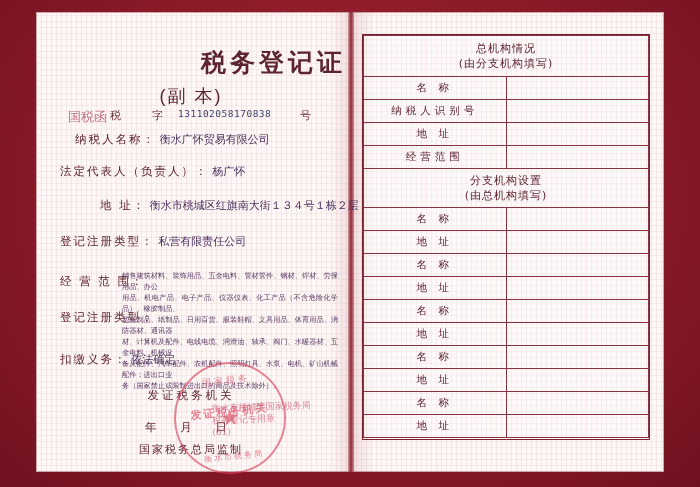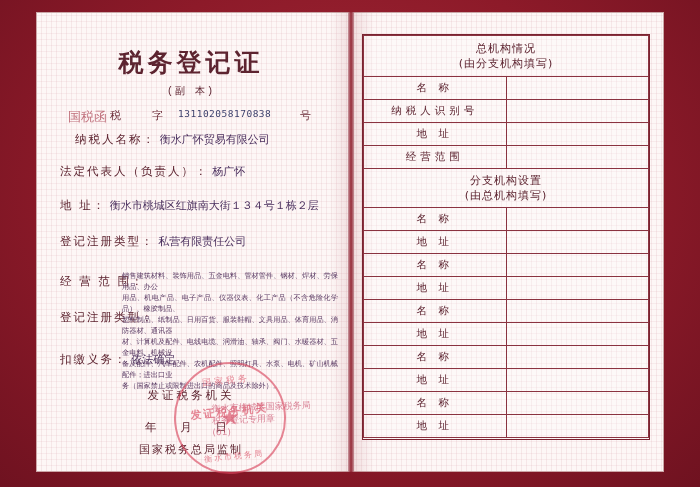--- a/index.html
+++ b/index.html
@@ -44,46 +44,46 @@
     background:linear-gradient(90deg,rgba(142,27,42,0) 0%,rgba(142,27,42,.10) 42%,rgba(142,27,42,.22) 50%,rgba(142,27,42,.10) 58%,rgba(142,27,42,0) 100%);
     pointer-events:none;
   }
 
   
   .left{
     position:absolute;left:36px;top:12px;width:310px;height:460px;
     color:#6a2a36;
   }
   .title{
-    position:absolute;left:0;top:34px;width:310px;text-align:center;
+    position:absolute;left:0;top:34px;width:310px;text-align:right;
     font-family:"DejaVu Serif","Liberation Serif",serif;
     font-size:25px;font-weight:bold;letter-spacing:4px;color:#5d2430;
   }
   .subtitle{
     position:absolute;left:0;top:72px;width:310px;text-align:center;
-    font-family:Liberation Mono, monospace;
-    font-size:10px;letter-spacing:2px;color:#5d2430;
+    font-family:Liberation Sans, sans-serif;
+    font-size:18px;letter-spacing:2px;color:#5d2430;
   }
   .numline{
     position:absolute;left:24px;top:96px;width:270px;height:18px;
     font-size:11px;color:#6a2a36;
   }
   .numline .np{position:absolute;}
   .numline .lbl-s{left:50px;letter-spacing:1px;}
   .numline .lbl-z{left:92px;letter-spacing:1px;}
   .numline .code{left:118px;font-family:"DejaVu Sans Mono","Liberation Mono",monospace;font-size:9.5px;color:#3b3f6b;letter-spacing:.5px;}
   .numline .hao{left:240px;letter-spacing:1px;}
   .numline .stampword{left:8px;color:#c0707c;font-size:13px;}
 
   .row{position:absolute;left:24px;width:278px;font-size:11.5px;color:#5d2430;}
   .row .k{display:inline-block;letter-spacing:2px;}
   .row .v{color:#4a2f5d;font-size:11px;}
   .r1{top:120px;margin-left:15px;}
   .r2{top:152px;}
-  .r3{top:186px;}
+  .r3{top:186px;margin-left:40px;}
   .r4{top:222px;}
   .r5{top:262px;}
   .r6{top:298px;}
   .r7{top:340px;}
 
   .scope-block{
     position:absolute;left:86px;top:258px;width:216px;
     font-size:7.2px;line-height:11px;color:#5a3a63;text-align:justify;
   }
   .scope-block span{display:block;}

